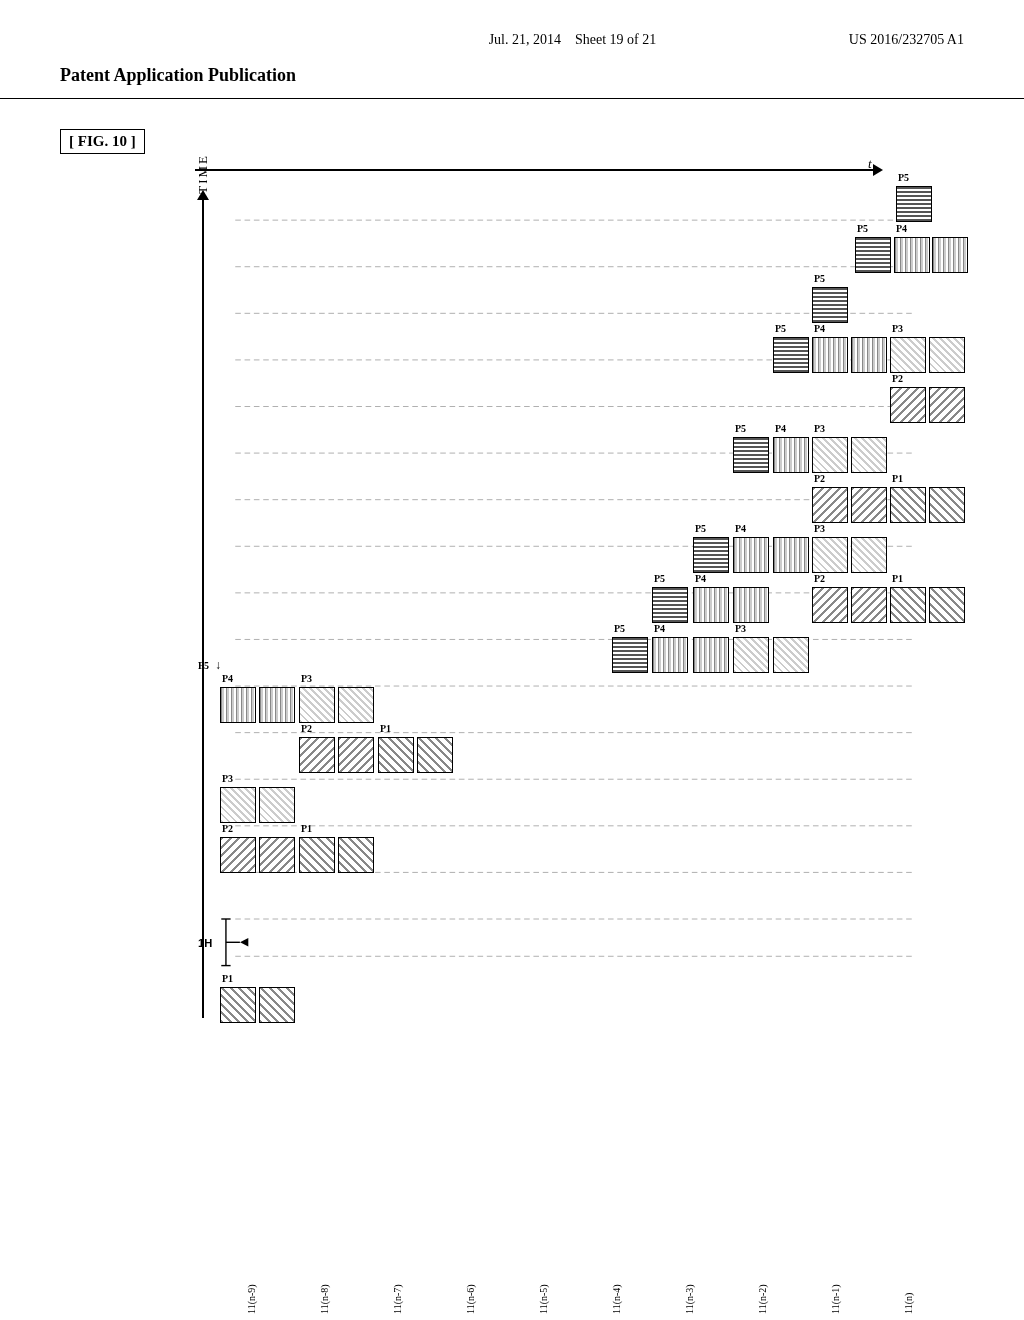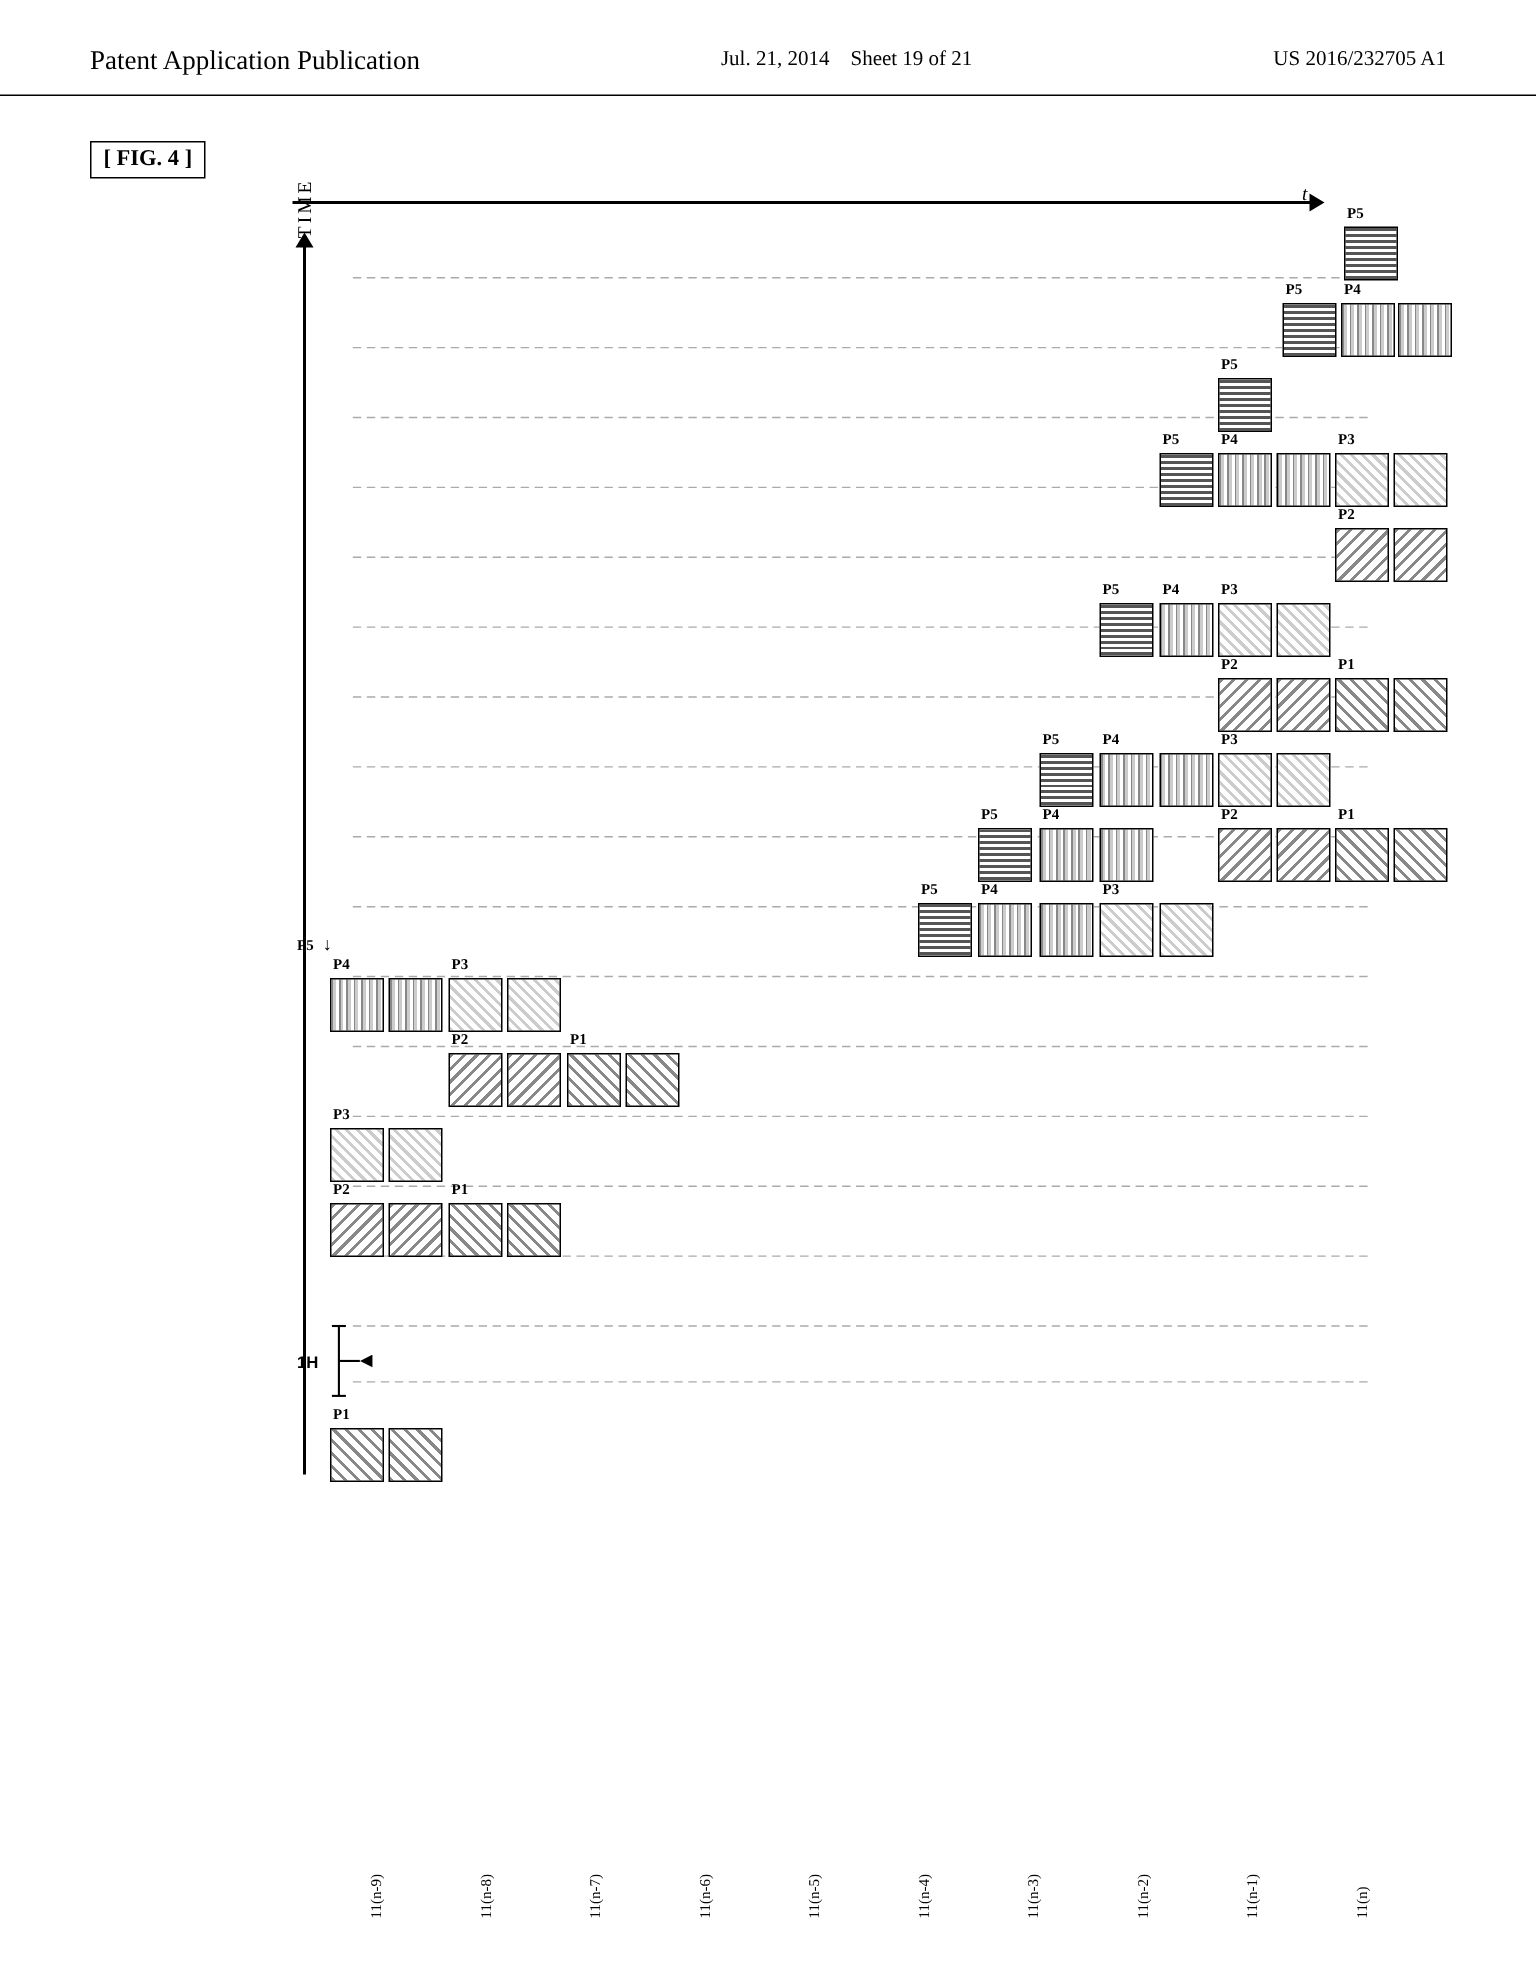--- a/index.html
+++ b/index.html
@@ -13,23 +13,24 @@
     }
 
     .header {
       display: flex;
       justify-content: space-between;
       align-items: flex-start;
       padding: 28px 60px 10px 60px;
       border-bottom: 1px solid #000;
     }
     .header-left {
-      font-weight: normal;
+      font-weight: bold;
       font-size: 18px;
       line-height: 1.4;
+      margin-top: 35px;
     }
     .header-center {
       font-size: 14px;
       text-align: center;
       padding-top: 4px;
     }
     .header-right {
       font-size: 14px;
       text-align: right;
       padding-top: 4px;
@@ -182,21 +183,21 @@
   <div class="header-left">Patent Application Publication</div>
   <div class="header-center">
     <span>Jul. 21, 2014</span>&nbsp;&nbsp;&nbsp;
     <span>Sheet 19 of 21</span>
   </div>
   <div class="header-right">US 2016/232705 A1</div>
 </div>
 
 <div class="main-content">
 
-  <div class="fig-label">[ FIG. 4 ]</div>
+  <div class="fig-label">[ FIG. 10 ]</div>
 
   <div class="time-axis">
     <div class="time-label">TIME</div>
     <div class="time-arrow"></div>
   </div>
 
   <div class="time-horiz">
     <div class="time-horiz-line"></div>
   </div>
   <div class="time-horiz-t">t</div>

